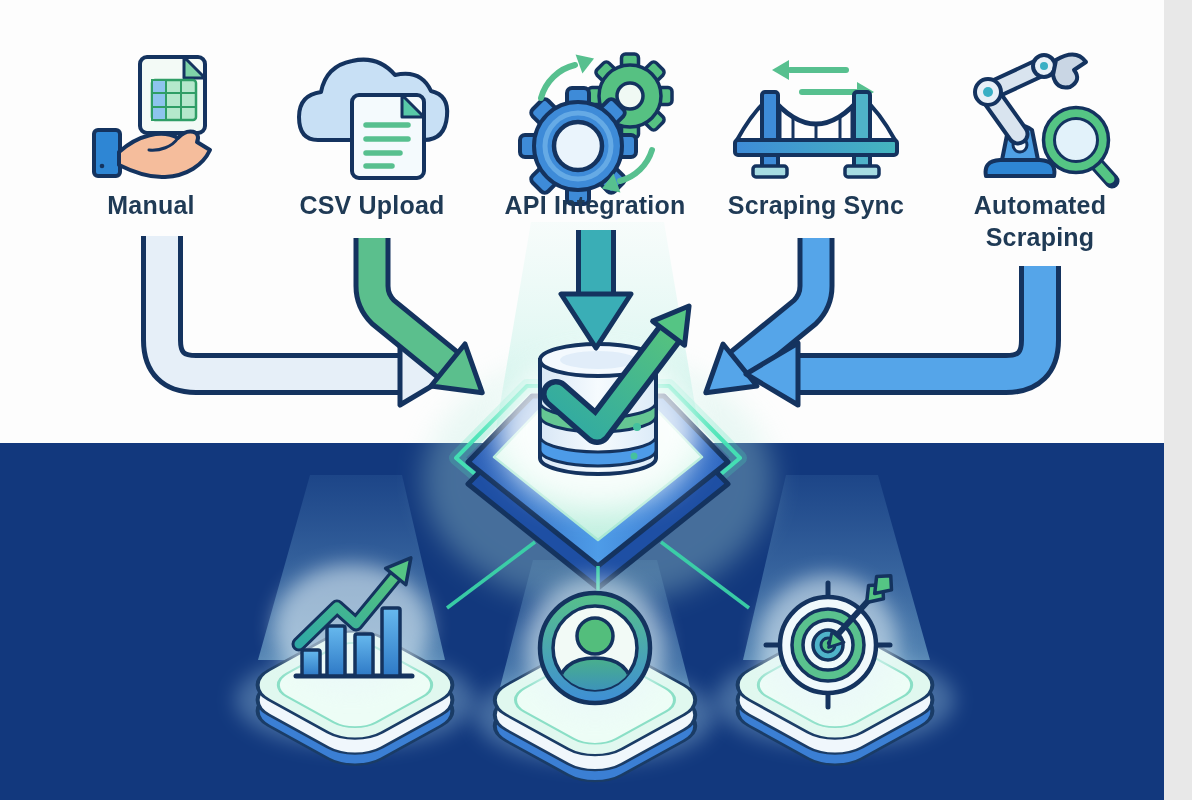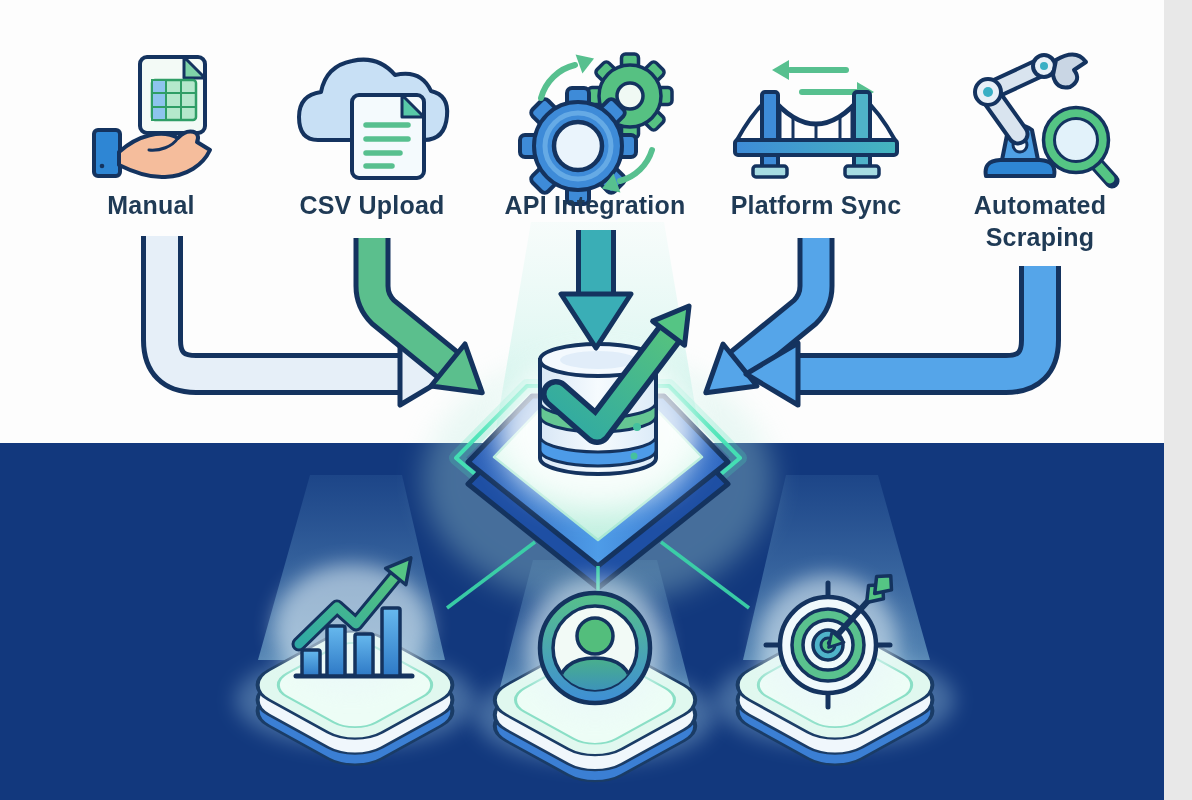--- a/index.html
+++ b/index.html
@@ -393,16 +393,16 @@
               <polygon points="0,-8 14,0 0,8" fill="#55c584" stroke="#14335f" stroke-width="3" stroke-linejoin="round"></polygon>
             </g>
       </g>
     </g>
   </g>
 </svg>
 
 <div class="method-label" id="lbl-manual">Manual</div>
 <div class="method-label" id="lbl-api">API Integration</div>
 <div class="method-label" id="lbl-csv">CSV Upload</div>
-<div class="method-label" id="lbl-sync">Platform Sync</div>
+<div class="method-label" id="lbl-sync">Scraping Sync</div>
 <div class="method-label" id="lbl-scrape">Automated Scraping</div>
 
 </div>
 
 </body></html>

